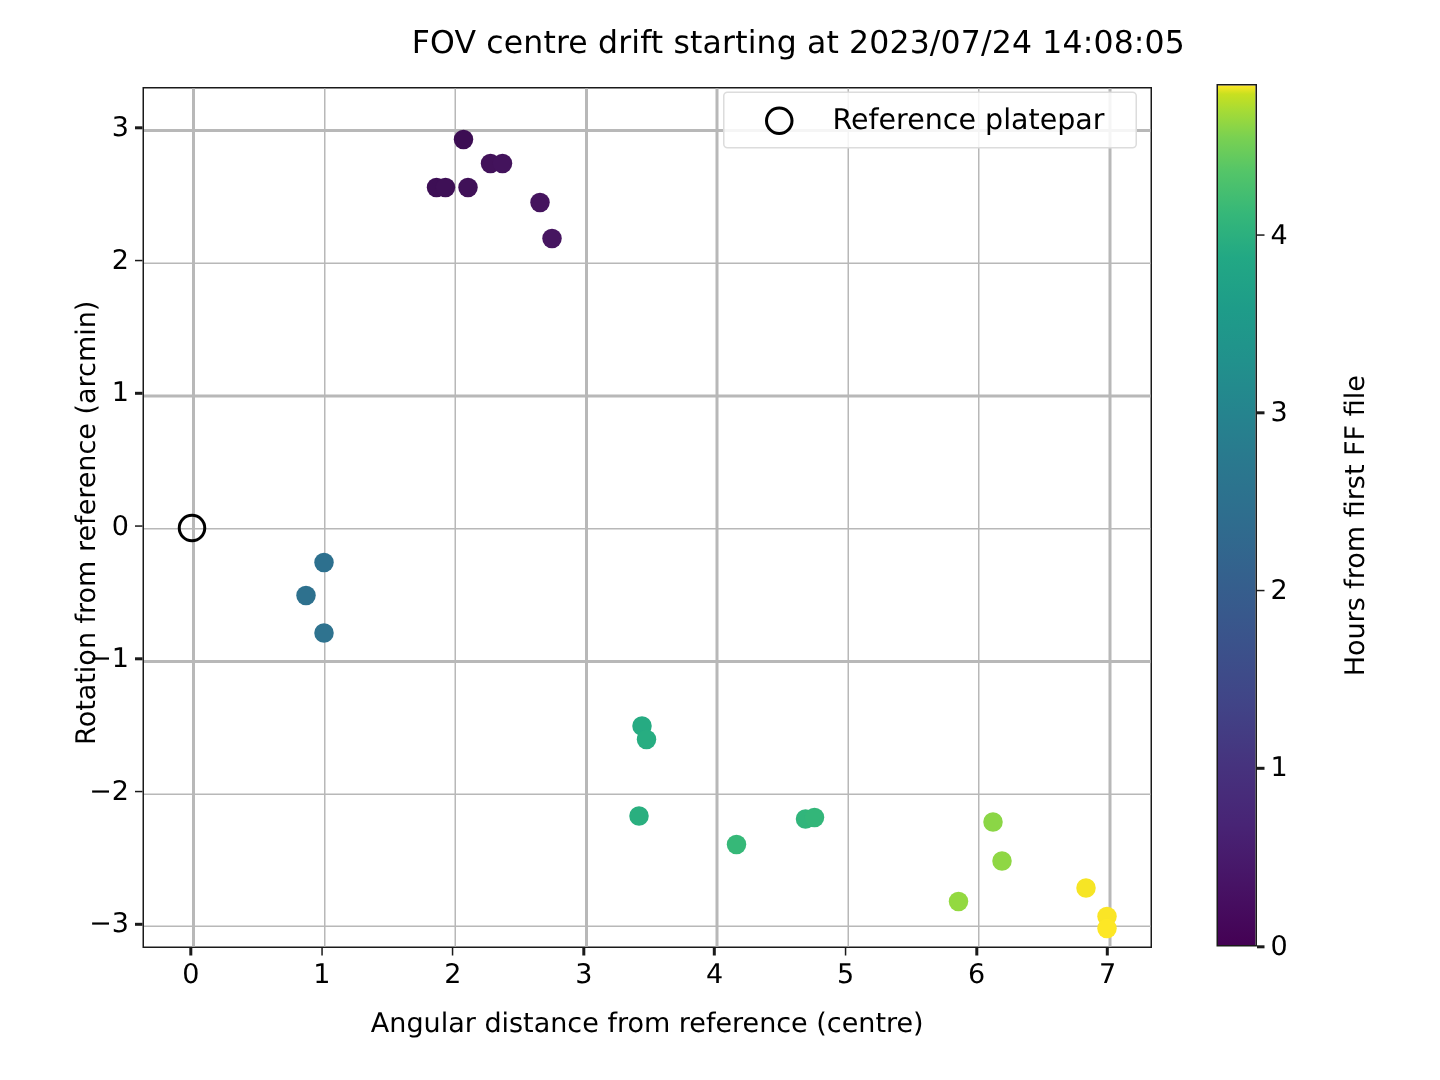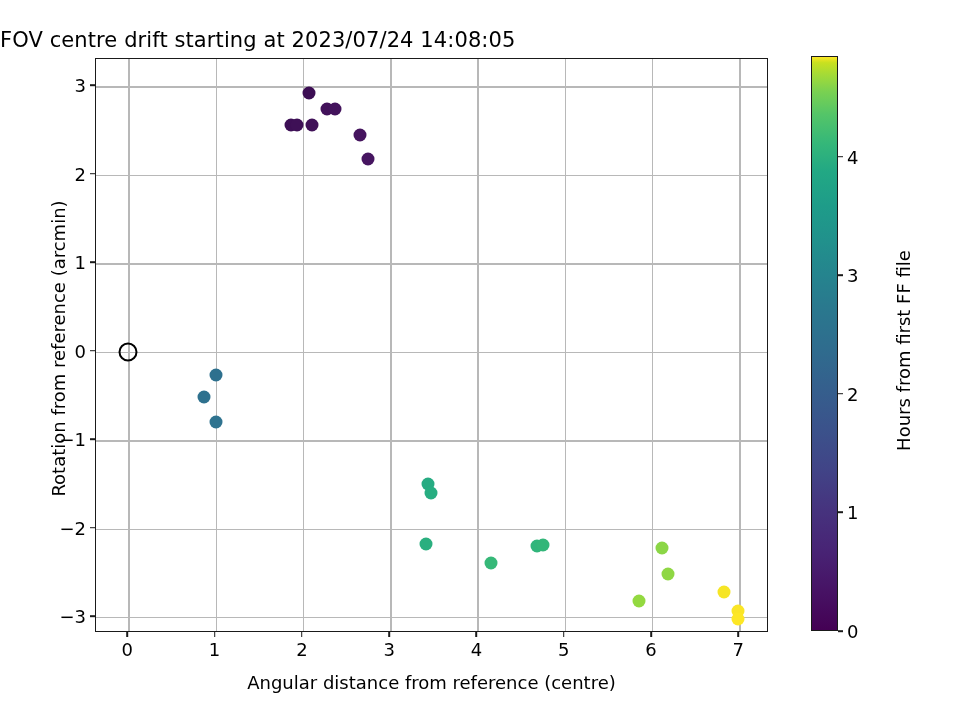--- a/index.html
+++ b/index.html
@@ -19,26 +19,25 @@
     width: 960px;
     height: 720px;
     background: #ffffff;
   }
   
   #chart-title {
     position: absolute;
     left: 0;
     top: 16px;
     width: 790px;
-    text-align: left;
+    text-align: right;
     font-size: 21px;
     color: #000000;
     letter-spacing: 0.1px;
     white-space: nowrap;
-    margin-top: 12px;
   }
   
   #plot-area {
     position: absolute;
     left: 95px;
     top: 58px;
     width: 673px;
     height: 574px;
     border: 1.6px solid #1a1a1a;
     box-sizing: border-box;
@@ -289,20 +288,26 @@
       <div class="ticklabel-y" style="top: 439.193px;">−1</div>
       <div class="tick-y" style="top: 527.636px;"></div>
       <div class="ticklabel-y" style="top: 527.636px;">−2</div>
       <div class="tick-y" style="top: 616.08px;"></div>
       <div class="ticklabel-y" style="top: 616.08px;">−3</div>
     </div>
 
   <div id="xlabel">Angular distance from reference (centre)</div>
   <div id="ylabel">Rotation from reference (arcmin)</div>
 
+  <div id="legend">
+    <div id="legend-marker-wrap">
+      <div id="legend-marker"></div>
+    </div>
+    <div id="legend-label">Reference platepar</div>
+  </div>
 
   <div id="colorbar-wrap">
     <div id="colorbar-gradient"></div>
   </div>
   <div id="colorbar-ticks-layer">
       <div class="tick-cbar" style="top: 631px;"></div>
       <div class="ticklabel-cbar" style="top: 631px;">0</div>
       <div class="tick-cbar" style="top: 512.443px;"></div>
       <div class="ticklabel-cbar" style="top: 512.443px;">1</div>
       <div class="tick-cbar" style="top: 393.887px;"></div>

